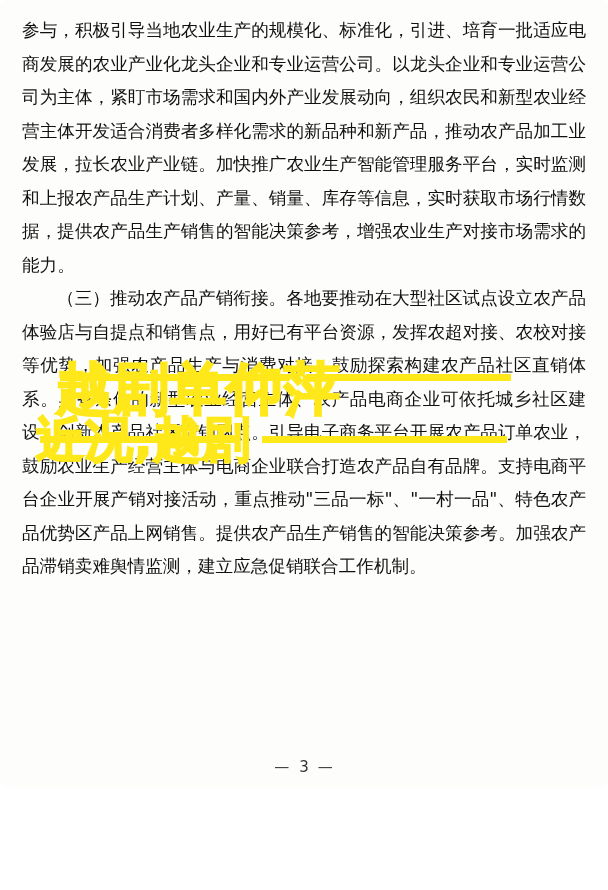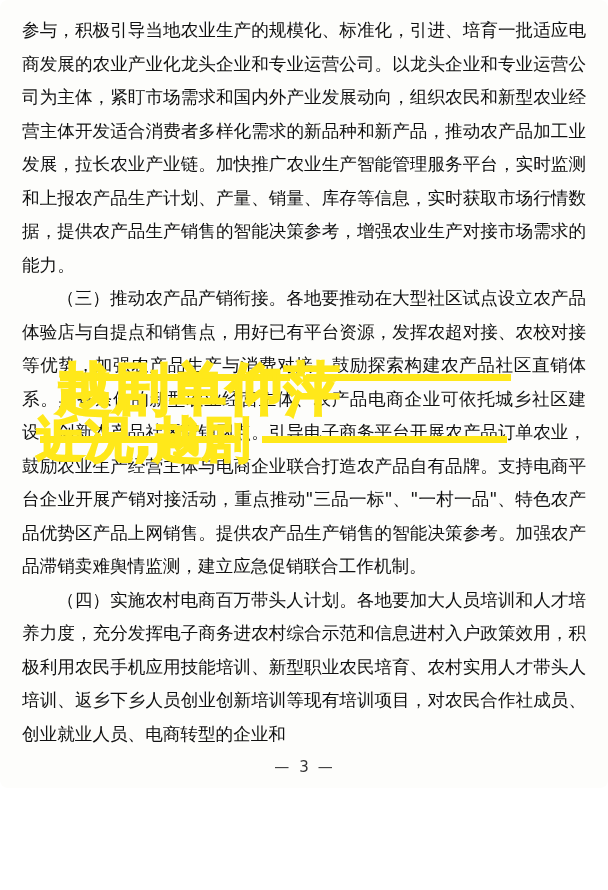--- a/index.html
+++ b/index.html
@@ -93,21 +93,20 @@
   .stripe-d { left: 262px; top: 436px; width: 245px; height: 7px; }
 </style>
 </head>
 <body>
 
 <div id="page">
 
   <div class="doc-body">
     <p class="para">参与，积极引导当地农业生产的规模化、标准化，引进、培育一批适应电商发展的农业产业化龙头企业和专业运营公司。以龙头企业和专业运营公司为主体，紧盯市场需求和国内外产业发展动向，组织农民和新型农业经营主体开发适合消费者多样化需求的新品种和新产品，推动农产品加工业发展，拉长农业产业链。加快推广农业生产智能管理服务平台，实时监测和上报农产品生产计划、产量、销量、库存等信息，实时获取市场行情数据，提供农产品生产销售的智能决策参考，增强农业生产对接市场需求的能力。</p>
     <p class="para indent">（三）推动农产品产销衔接。各地要推动在大型社区试点设立农产品体验店与自提点和销售点，用好已有平台资源，发挥农超对接、农校对接等优势，加强农产品生产与消费对接，鼓励探索构建农产品社区直销体系。具备条件的新型农业经营主体、农产品电商企业可依托城乡社区建设，创新农产品社区营销网点。引导电子商务平台开展农产品订单农业，鼓励农业生产经营主体与电商企业联合打造农产品自有品牌。支持电商平台企业开展产销对接活动，重点推动"三品一标"、"一村一品"、特色农产品优势区产品上网销售。提供农产品生产销售的智能决策参考。加强农产品滞销卖难舆情监测，建立应急促销联合工作机制。</p>
-    <p class="para indent">（四）实施农村电商百万带头人计划。各地要加大人员培训和人才培养力度，充分发挥电子商务进农村综合示范和信息进村入户政策效用，积极利用农民手机应用技能培训、新型职业农民培育、农村实用人才带头人培训、返乡下乡人员创业创新培训等现有培训项目，对农民合作社成员、创业就业人员、电商转型的企业和</p>
   </div>
 
   <div class="watermark">
     <div class="wm-stripe stripe-a"></div>
     <div class="wm-stripe stripe-b"></div>
     <div class="wm-stripe stripe-c"></div>
     <div class="wm-stripe stripe-d"></div>
     <div class="wm-text wm-line1">越剧单仰萍</div>
     <div class="wm-text wm-line2">近况,越剧</div>
   </div>

